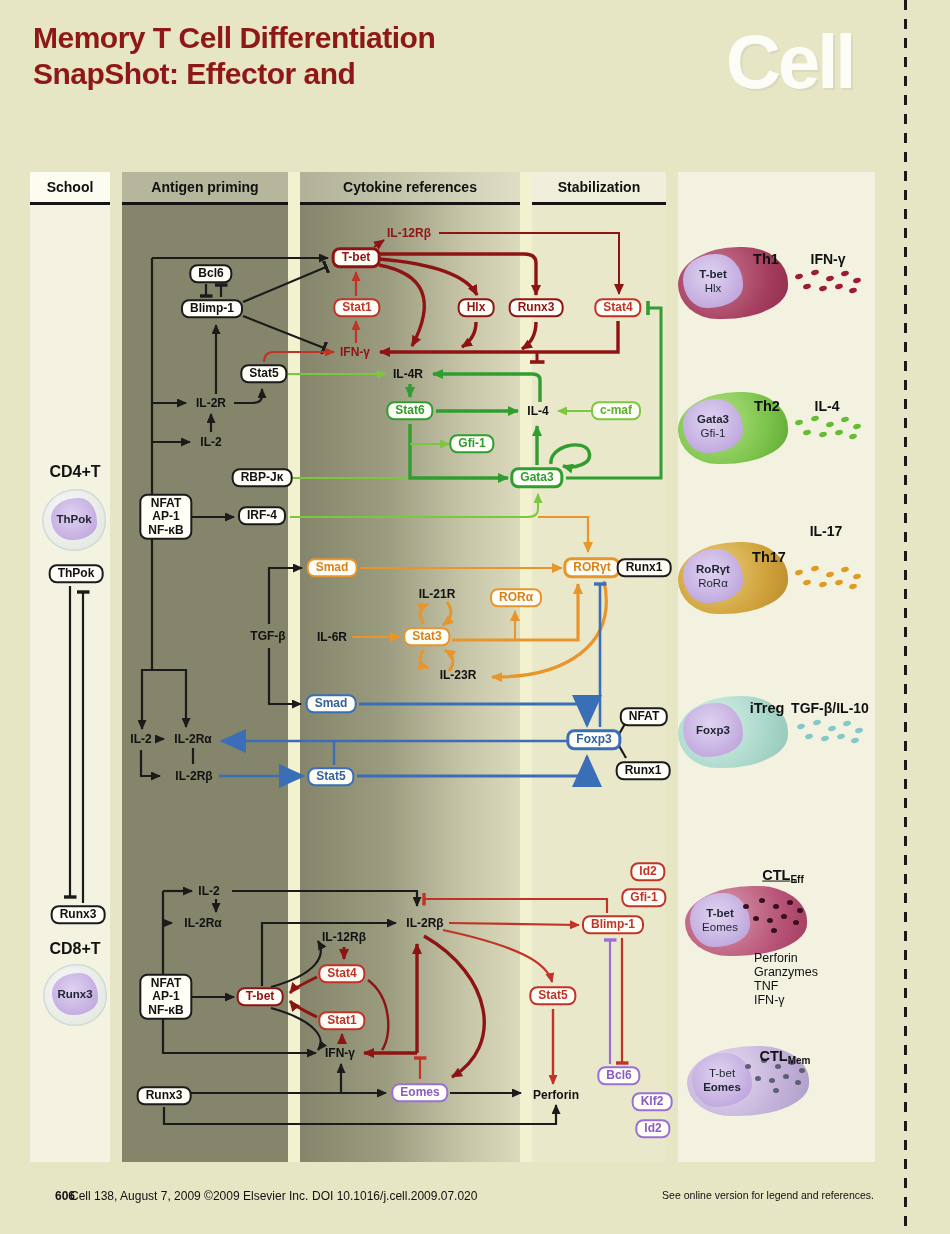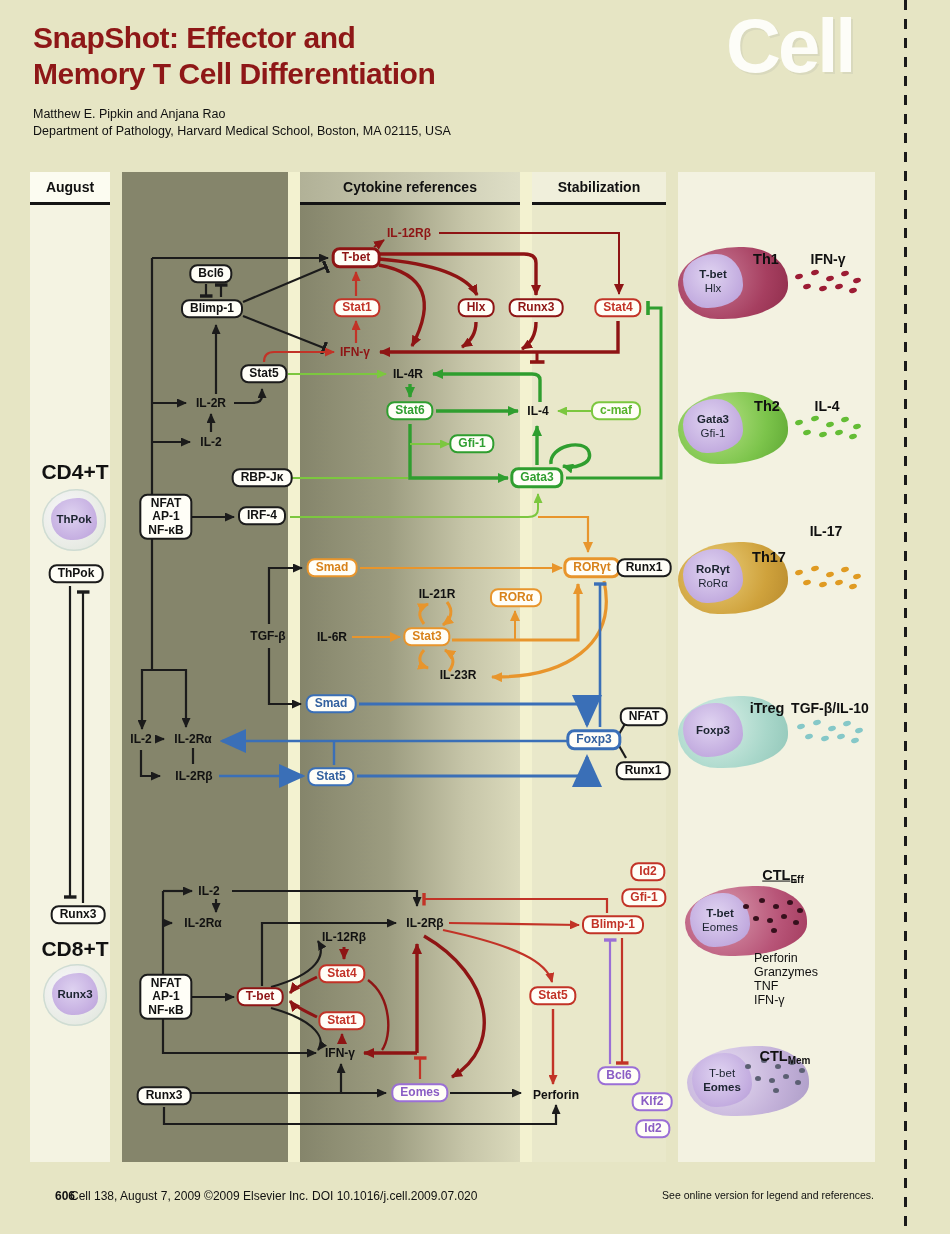--- a/index.html
+++ b/index.html
@@ -20,21 +20,21 @@
            font-weight:bold;font-size:14px;color:#101010;}
   .ch-naive{left:30px;width:80px;background:#fcfcf1;}
   .ch-priming{left:122px;width:166px;background:#b6b69d;}
   .ch-cyto{left:300px;width:220px;background:linear-gradient(90deg,#b1b197,#dedec6);}
   .ch-stab{left:532px;width:134px;background:#f0efdb;}
   .ch-reenc{left:678px;width:197px;background:#fbfbf0;}
   
   .title{position:absolute;left:33px;top:20px;font-size:30px;line-height:36px;font-weight:800;
          color:#8e1717;letter-spacing:-0.5px;}
   .authors{position:absolute;left:33px;top:106px;font-size:12.5px;color:#101010;line-height:17px;}
-  .cell-logo{position:absolute;left:726px;top:2px;font-size:76px;font-weight:800;color:#fdfdf8;
+  .cell-logo{position:absolute;left:726px;top:18px;font-size:76px;font-weight:800;color:#fdfdf8;
              letter-spacing:-3px;text-shadow:2px 2px 0 #d9d9bd;}
   
   .footer{position:absolute;top:1189px;left:0;width:950px;font-size:12px;color:#101010;}
   .f-page{position:absolute;left:55px;font-weight:bold;}
   .f-cite{position:absolute;left:70px;}
   .f-doi{position:absolute;left:312px;}
   .f-note{position:absolute;right:76px;font-size:10.5px;}
   
   .cutline{position:absolute;left:904px;top:0;width:2.5px;height:1234px;
            background:repeating-linear-gradient(180deg,#1a1a1a 0 10px,transparent 10px 19px);}
@@ -49,21 +49,21 @@
   .s-dr{border-color:#8e1414;color:#8e1414;}
   .s-r{border-color:#c23327;color:#c23327;}
   .s-g{border-color:#2f9e2f;color:#2f9e2f;}
   .s-lg{border-color:#7cc73f;color:#57b32b;}
   .s-o{border-color:#e8952c;color:#d8821a;}
   .s-bl{border-color:#3a6fb7;color:#33619f;}
   .s-pu{border-color:#9b6fd6;color:#8a5dc4;}
   .lbl{position:absolute;transform:translate(-50%,-50%);font-size:12px;font-weight:bold;
        color:#111;white-space:nowrap;z-index:3;}
   .lbl.c-dr{color:#8e1414;}
-  .lbl.big{font-size:21px;}
+  .lbl.big{font-size:16px;}
   
   .ncell{position:absolute;transform:translate(-50%,-50%);width:64px;height:62px;z-index:3;
          border-radius:54% 46% 50% 50%/52% 50% 48% 50%;
          background:radial-gradient(circle at 40% 38%,#f8f7fb 0%,#e9ece6 60%,#dbe3da 100%);
          box-shadow:0 0 0 1.5px #cfdcd2 inset;}
   .nnuc{position:absolute;left:9px;top:9px;width:46px;height:42px;
         border-radius:60% 40% 55% 45%/50% 60% 42% 55%;
         background:radial-gradient(circle at 45% 40%,#ded2f0 0%,#c5aee1 70%,#b49ed3 100%);
         display:flex;align-items:center;justify-content:center;
         font-size:11.5px;font-weight:bold;color:#1c2430;}
@@ -97,36 +97,35 @@
 
   <div class="col col-naive"></div>
   <div class="col col-priming"></div>
   <div class="stripe stripe1"></div>
   <div class="col col-cyto"></div>
   <div class="stripe stripe2"></div>
   <div class="col col-stab"></div>
   <div class="col col-reenc"></div>
 
   <div class="colhead ch-naive">
-      <span>August</span>
+      <span>School</span>
+    </div>
+  <div class="colhead ch-priming">
+      <span>Antigen priming</span>
     </div>
   <div class="colhead ch-cyto">
       <span>Cytokine references</span>
     </div>
   <div class="colhead ch-stab">
       <span>Stabilization</span>
     </div>
 
   <div class="title">
+    <div>Memory T Cell Differentiation</div>
     <div>SnapShot: Effector and</div>
-    <div>Memory T Cell Differentiation</div>
-  </div>
-  <div class="authors">
-    <div>Matthew E. Pipkin and Anjana Rao</div>
-    <div>Department of Pathology, Harvard Medical School, Boston, MA 02115, USA</div>
   </div>
   <div class="cell-logo">Cell</div>
 
   <svg id="edges" width="950" height="1234">
     <defs>
       <marker id="a_k" markerUnits="userSpaceOnUse" markerWidth="10" markerHeight="9" refX="9" refY="4.5" orient="auto">
           <path d="M0,0L10,4.5L0,9z" fill="#1b1b1b"></path>
         </marker>
       <marker id="a_dr" markerUnits="userSpaceOnUse" markerWidth="11" markerHeight="10" refX="10" refY="5" orient="auto">
           <path d="M0,0L11,5L0,10z" fill="#8e1414"></path>

